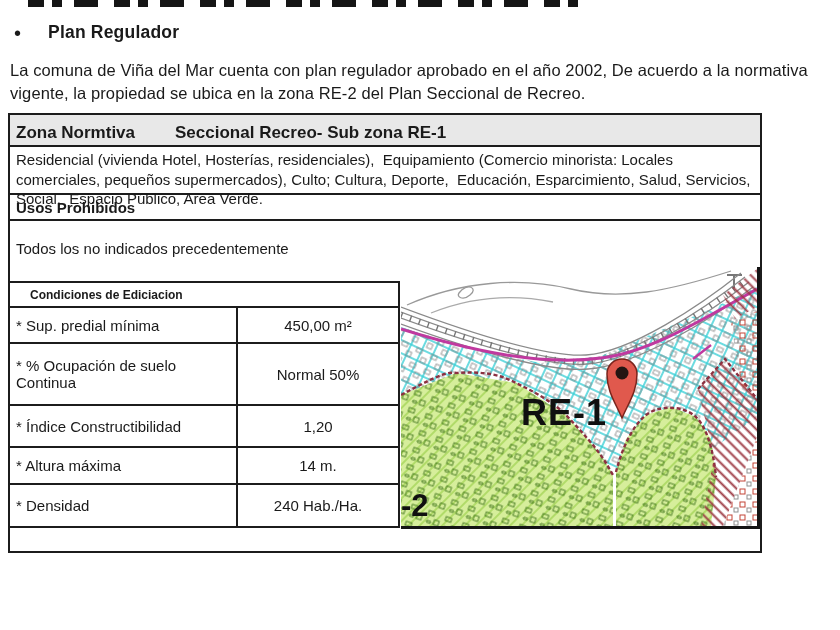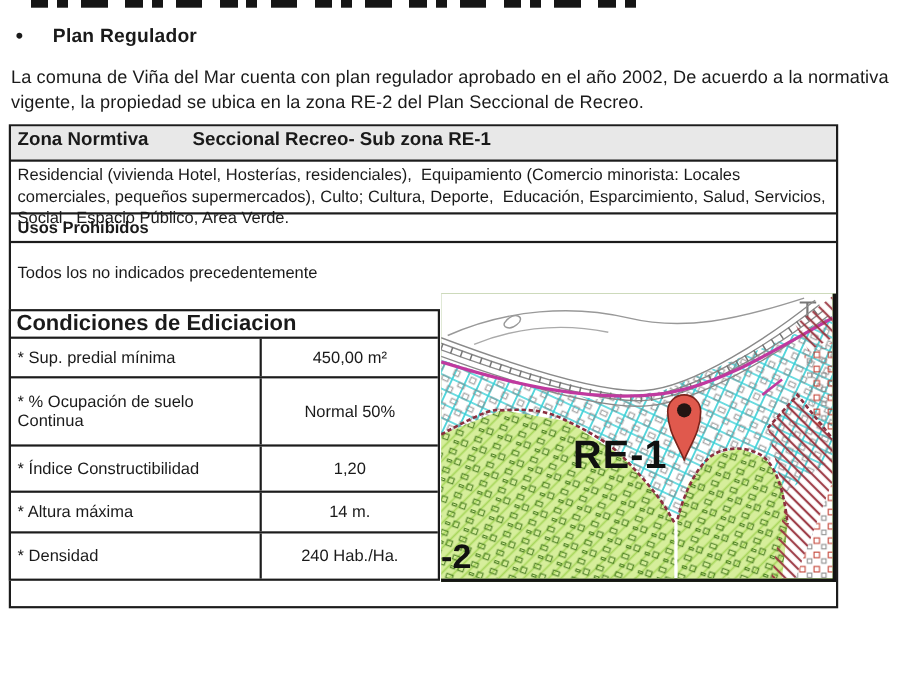--- a/index.html
+++ b/index.html
@@ -15,36 +15,36 @@
   .bullet{font-size:20px;line-height:20px;margin-right:27px;}
   .heading{font-size:17.5px;font-weight:bold;letter-spacing:.2px;}
 
   .intro{position:absolute;left:10px;top:59px;width:818px;font-size:16.5px;
          line-height:22.5px;letter-spacing:.1px;}
 
   
   .ztable{position:absolute;left:8px;top:113px;width:754px;height:440px;
           box-sizing:border-box;border:2px solid #1c1c1c;background:#fff;}
   .zrow{box-sizing:border-box;border-bottom:2px solid #1c1c1c;padding:2px 6px;}
-  .zheader{height:32px;background:#e8e8e8;display:flex;align-items:flex-start;
+  .zheader{height:32px;background:#e8e8e8;display:flex;align-items:flex-end;
            font-size:17px;font-weight:bold;}
   .zheader .gap{width:40px;}
   .zpermitidos,.zprohibidos{height:26px;display:flex;align-items:center;
            font-size:15px;font-weight:bold;}
   .zusestext{height:48px;font-size:15px;line-height:19.5px;white-space:pre-wrap;
            padding-top:3px;}
   .zbottom{position:relative;height:314px;border-bottom:none;padding:0;}
   .zprohibtext{padding:5px 6px;font-size:15px;margin-top:14px;}
 
   
   .cond{position:absolute;left:-2px;top:46px;width:392px;height:247px;
         box-sizing:border-box;border:2px solid #1c1c1c;background:#fff;
         display:flex;flex-direction:column;}
   .cond-title{box-sizing:border-box;border-bottom:2px solid #1c1c1c;height:25px;
-        display:flex;align-items:center;padding-left:5px;font-size:20px;font-weight:bold;}
+        display:flex;align-items:center;padding-left:20px;font-size:12px;font-weight:bold;}
   .crow{box-sizing:border-box;display:flex;border-bottom:2px solid #1c1c1c;flex:1;}
   .crow:last-child{border-bottom:none;}
   .crow .cl{width:226px;display:flex;align-items:center;padding-left:6px;
         font-size:15px;box-sizing:border-box;}
   .crow .cv{flex:1;display:flex;align-items:center;justify-content:center;
         font-size:15px;border-left:2px solid #1c1c1c;box-sizing:border-box;}
   .h36{flex:0 0 36px;} .h62{flex:0 0 62px;} .h42{flex:0 0 42px;}
   .h37{flex:0 0 37px;} .h44{flex:1;text-align:center;}
 
   

